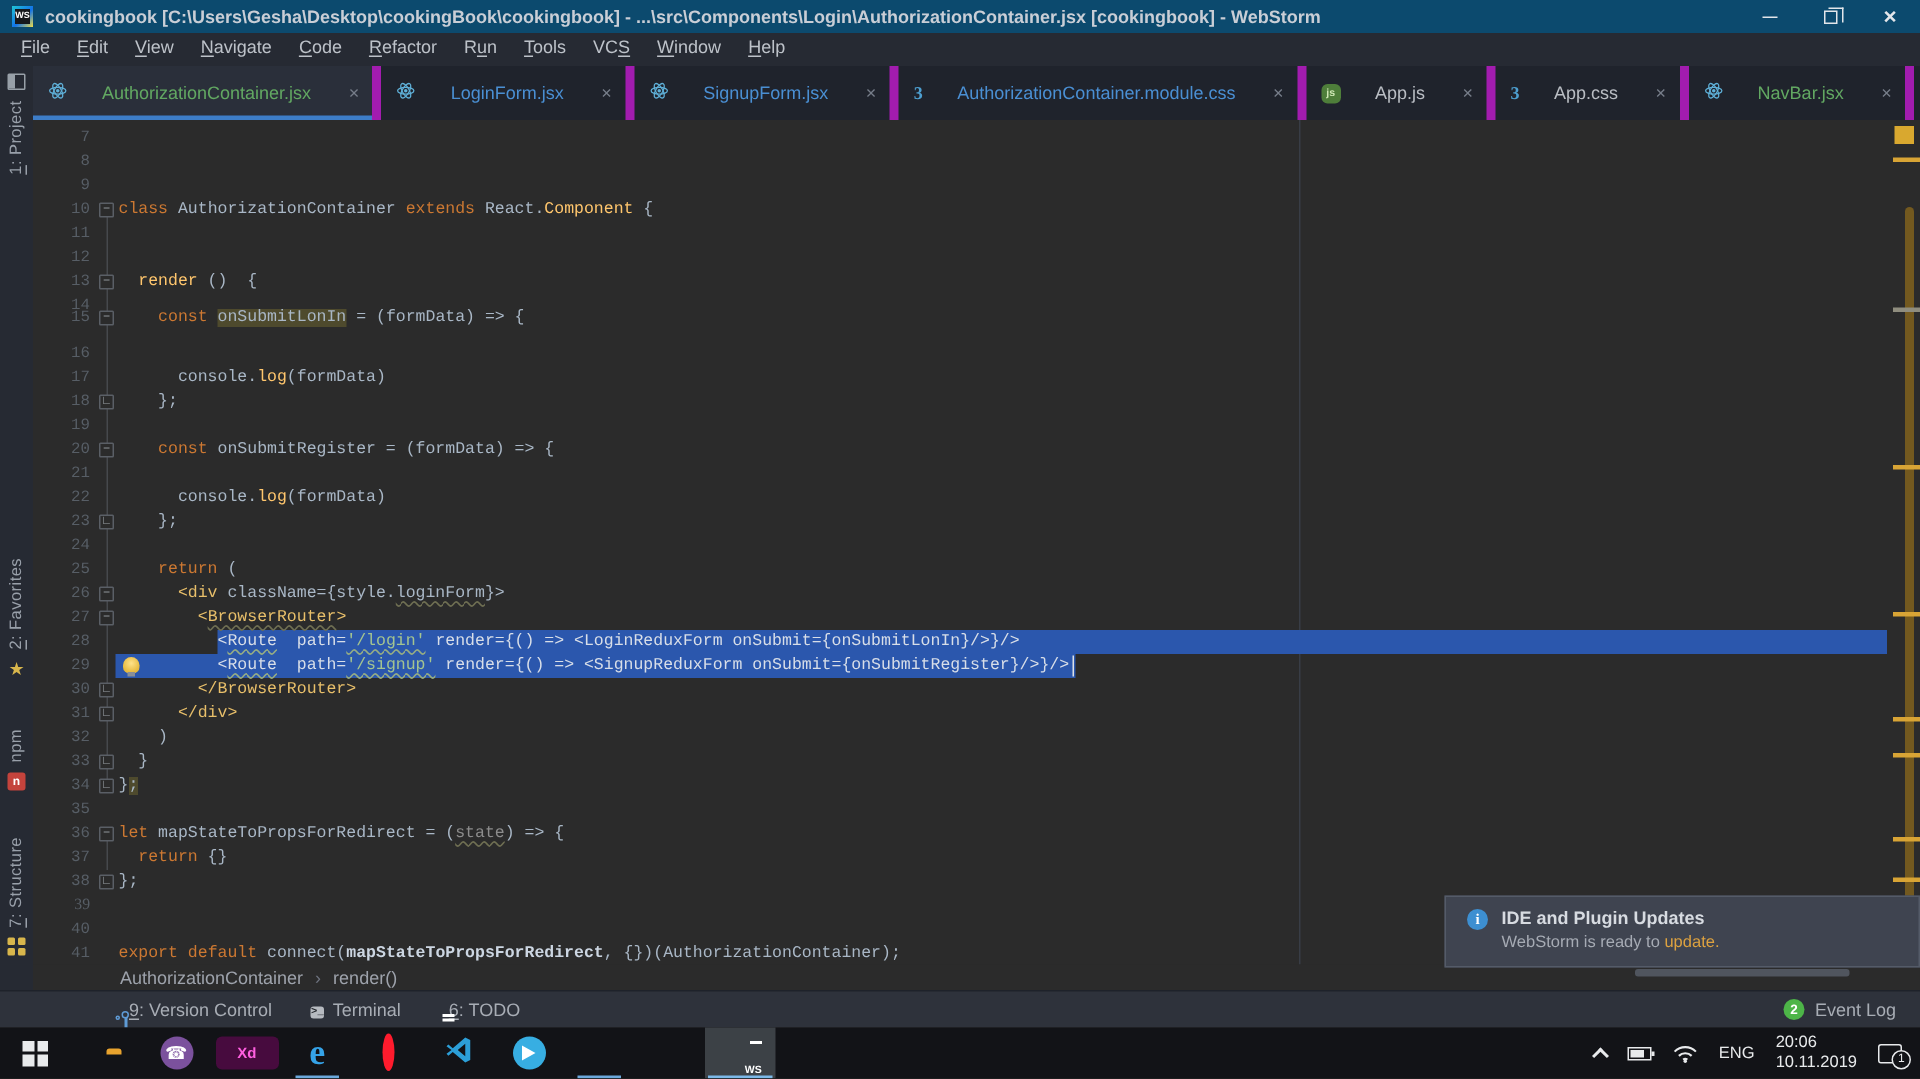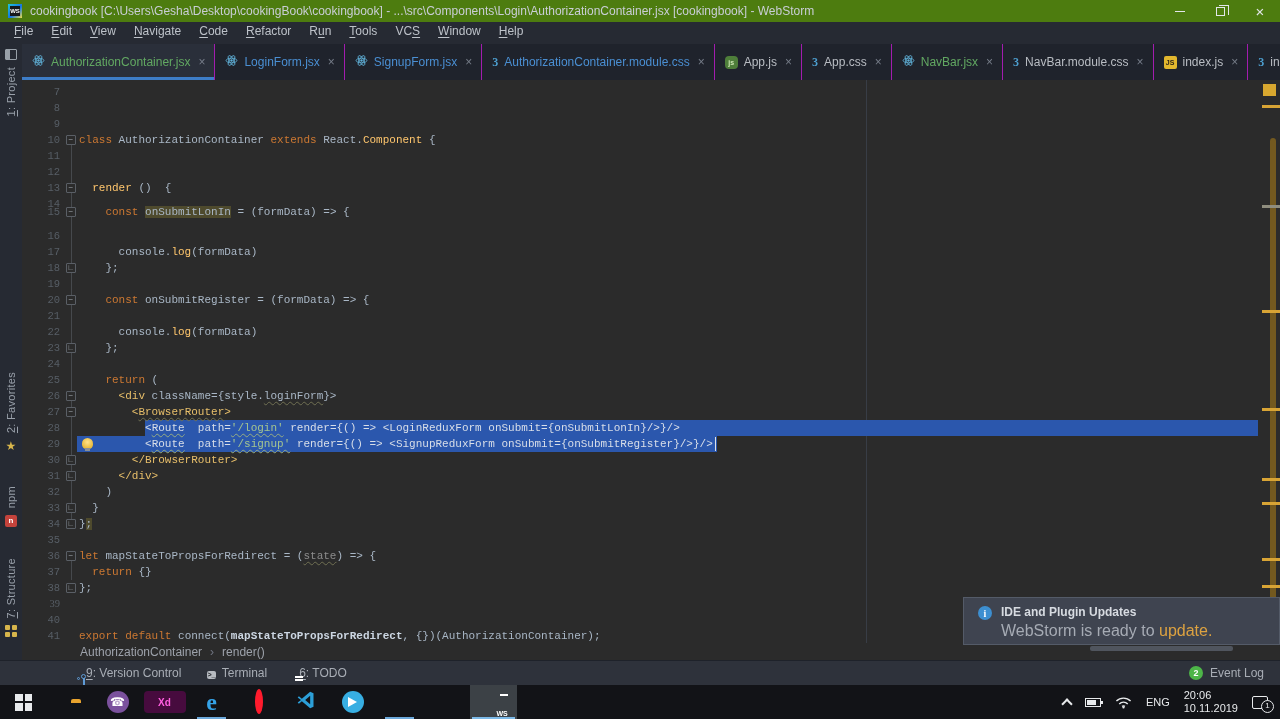--- a/index.html
+++ b/index.html
@@ -4,21 +4,21 @@
 <style>
   * { margin:0; padding:0; box-sizing:border-box; }
   html,body { background:#17191c; }
   #app {
     position:relative; width:1280px; height:719px; overflow:hidden;
     font-family:"Liberation Sans", sans-serif; background:#2b2b2b;
     -webkit-font-smoothing:antialiased;
   }
   
   #titlebar { position:absolute; left:0; top:0; width:1280px; height:22px;
-    background:#4d7c0f; display:flex; align-items:center; }
+    background:#0c4a6e; display:flex; align-items:center;font-weight:bold; }
   .ws-mini { width:14px; height:14px; margin:0 8px 0 8px; position:relative; flex:0 0 auto;
     background:linear-gradient(135deg,#21c5d4 0%,#1273e8 55%,#f0dd4a 100%); }
   .ws-mini::after { content:"WS"; position:absolute; inset:2px; background:#17191c;
     color:#fff; font-size:6px; font-weight:bold; line-height:10px; text-align:center; }
   #title-text { color:#c9ced6; font-size:12px; white-space:nowrap; }
   #win-controls { margin-left:auto; display:flex; height:22px; }
   .win-btn { width:40px; height:22px; display:flex; align-items:center; justify-content:center; color:#e3e6ea; }
   .win-btn .bar { width:10px; height:1px; background:#e3e6ea; }
   .win-btn .rest { width:9px; height:9px; border:1px solid #e3e6ea; position:relative; }
   .win-btn .rest::before { content:""; position:absolute; left:2px; top:-3px; width:9px; height:9px;
@@ -37,22 +37,22 @@
   .ic-project { width:12px; height:11px; border:1px solid #98a0a8; border-radius:1px; position:relative; }
   .ic-project::before { content:""; position:absolute; left:0; top:0; bottom:0; width:4px; background:#98a0a8; }
   .ic-star { color:#d8b64c; font-size:12px; line-height:12px; }
   .ic-npm { width:12px; height:12px; background:#c4433c; border-radius:2px; color:#fff; font-size:8px; font-weight:bold;
     display:flex; align-items:center; justify-content:center; }
   .ic-structure { width:12px; height:12px; display:grid; grid-template-columns:1fr 1fr; gap:2px; }
   .ic-structure i { background:#d8b64c; border-radius:1px; }
   
   #tabbar { position:absolute; left:22px; top:44px; width:1258px; height:36px; background:#1f232c;
     display:flex; align-items:stretch; }
-  .tab { display:flex; align-items:center; gap:6px; padding:0 9px 0 10px; font-size:12px; position:relative;
-    border-right:1px solid #a21caf; cursor:default; }
+  .tab { display:flex; align-items:center; gap:23px; padding:0 9px 0 10px; font-size:12px; position:relative;
+    border-right:6px solid #a21caf; cursor:default; }
   .tab.active { background:#2a2f3a; }
   .tab.active::after { content:""; position:absolute; left:0; right:0; bottom:0; height:3px; background:#3d7dc8; }
   .tab .close { color:#767d89; font-size:12px; margin-left:2px; }
   .t-green { color:#62a862; } .t-blue { color:#4a8fd3; } .t-plain { color:#b9bdc3; }
   .ic-css { color:#4d9fd0; font-size:12px; font-weight:bold; font-family:"Liberation Serif",serif; }
   .ic-jsg { width:13px; height:13px; background:#4e7e3a; border-radius:4px; color:#cfe8b5; font-size:7px;
     font-weight:bold; display:flex; align-items:center; justify-content:center; }
   .ic-jsy { width:13px; height:13px; background:#e2b72e; border-radius:2px; color:#2e2517; font-size:7px;
     font-weight:bold; display:flex; align-items:center; justify-content:center; }
   
@@ -85,21 +85,21 @@
   
   #breadcrumbs { position:absolute; left:22px; top:643px; width:1258px; height:17px; background:#2b2b2b;
     display:flex; align-items:center; padding-left:58px; gap:8px; font-size:12px; color:#9da2ab; }
   #hscroll { position:absolute; left:1090px; top:646px; width:143px; height:5px; background:#50555e; border-radius:2px; z-index:4; }
   
   #notification { position:absolute; left:963px; top:597px; width:317px; height:48px; background:#3f4450;
     border:1px solid #545b68; z-index:5; padding:7px 10px 0 14px; display:flex; gap:9px; }
   .info-ic { width:14px; height:14px; border-radius:50%; background:#3d8fd1; color:#fff; font-size:10px; font-weight:bold;
     font-family:"Liberation Serif",serif; display:flex; align-items:center; justify-content:center; margin-top:1px; flex:0 0 auto; }
   #notification .nt { color:#d7dbe1; font-size:12px; font-weight:bold; }
-  #notification .nb { color:#a6abb4; font-size:16px; margin-top:3px; }
+  #notification .nb { color:#a6abb4; font-size:11px; margin-top:3px; }
   #notification .nl { color:#dda240; }
   
   #statusbar { position:absolute; left:0; top:660px; width:1280px; height:25px; background:#2e323b;
     border-top:1px solid #1e222a; display:flex; align-items:center; padding-left:80px; gap:26px;
     font-size:12px; color:#a8adb5; }
   .sb-item { display:flex; align-items:center; gap:6px; }
   .sb-item u { text-underline-offset:2px; }
   .ic-branch { width:10px; height:13px; position:relative; }
   .ic-branch::before { content:""; position:absolute; left:1px; top:1px; width:3px; height:3px; border:1.5px solid #5f9bd6; border-radius:50%; }
   .ic-branch::after { content:""; position:absolute; left:3px; top:5px; width:1.5px; height:7px; background:#5f9bd6; }

